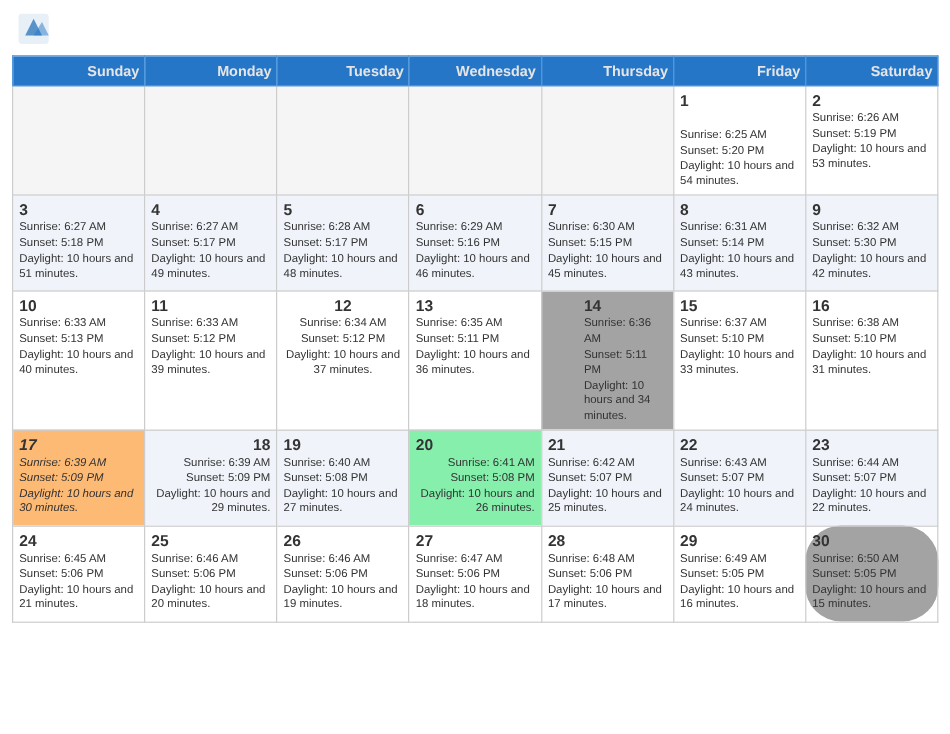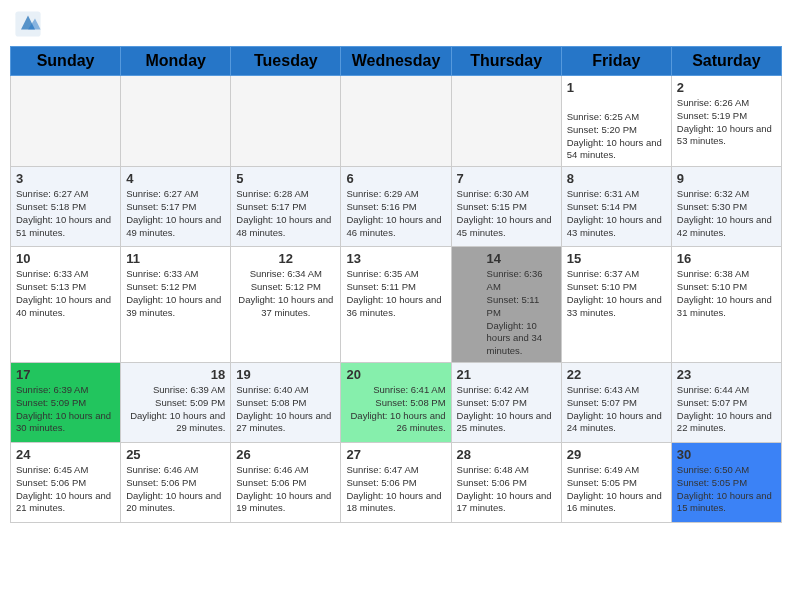--- a/index.html
+++ b/index.html
@@ -53,25 +53,25 @@
       font-size: 15px;
       color: #555;
     }
     .calendar {
       width: 100%;
       border-collapse: collapse;
       border: 1px solid #ccc;
     }
     .calendar th {
       background-color: #2676c8;
-      color: #000000;
-      font-size: 16px;
+      color: #e5e5e5;
+      font-size: 12px;
       font-weight: bold;
       padding: 5px 4px;
-      text-align: center;
+      text-align: right;
       border: 1px solid #5599dd;
     }
     .calendar td {
       width: calc(100% / 7);
       vertical-align: top;
       padding: 4px 5px;
       border: 1px solid #ccc;
       font-size: 10px;
       color: #333;
       height: 80px;
@@ -228,21 +228,21 @@
 Daylight: 10 hours and 33 minutes.</div>
         </td>
         <td style="background: rgb(255, 255, 255);">
           <span class="day-num">16</span>
           <div class="day-info" style="white-space: pre-line;">Sunrise: 6:38 AM
 Sunset: 5:10 PM
 Daylight: 10 hours and 31 minutes.</div>
         </td>
       </tr>
       <tr>
-        <td style="background: #22c55e;">
+        <td style="background: #fdba74; font-style: italic;">
           <span class="day-num">17</span>
           <div class="day-info" style="white-space: pre-line;">Sunrise: 6:39 AM
 Sunset: 5:09 PM
 Daylight: 10 hours and 30 minutes.</div>
         </td>
         <td style="background: rgb(240, 244, 250); text-align: right;">
           <span class="day-num">18</span>
           <div class="day-info" style="white-space: pre-line;">Sunrise: 6:39 AM
 Sunset: 5:09 PM
 Daylight: 10 hours and 29 minutes.</div>
@@ -308,21 +308,21 @@
           <div class="day-info" style="white-space: pre-line;">Sunrise: 6:48 AM
 Sunset: 5:06 PM
 Daylight: 10 hours and 17 minutes.</div>
         </td>
         <td style="background: rgb(255, 255, 255);">
           <span class="day-num">29</span>
           <div class="day-info" style="white-space: pre-line;">Sunrise: 6:49 AM
 Sunset: 5:05 PM
 Daylight: 10 hours and 16 minutes.</div>
         </td>
-        <td style="background: #3b82f6;">
+        <td style="background: #a3a3a3; border-radius: 30px;">
           <span class="day-num">30</span>
           <div class="day-info" style="white-space: pre-line;">Sunrise: 6:50 AM
 Sunset: 5:05 PM
 Daylight: 10 hours and 15 minutes.</div>
         </td>
       </tr>
     </tbody>
 </table>
 
 </body></html>

